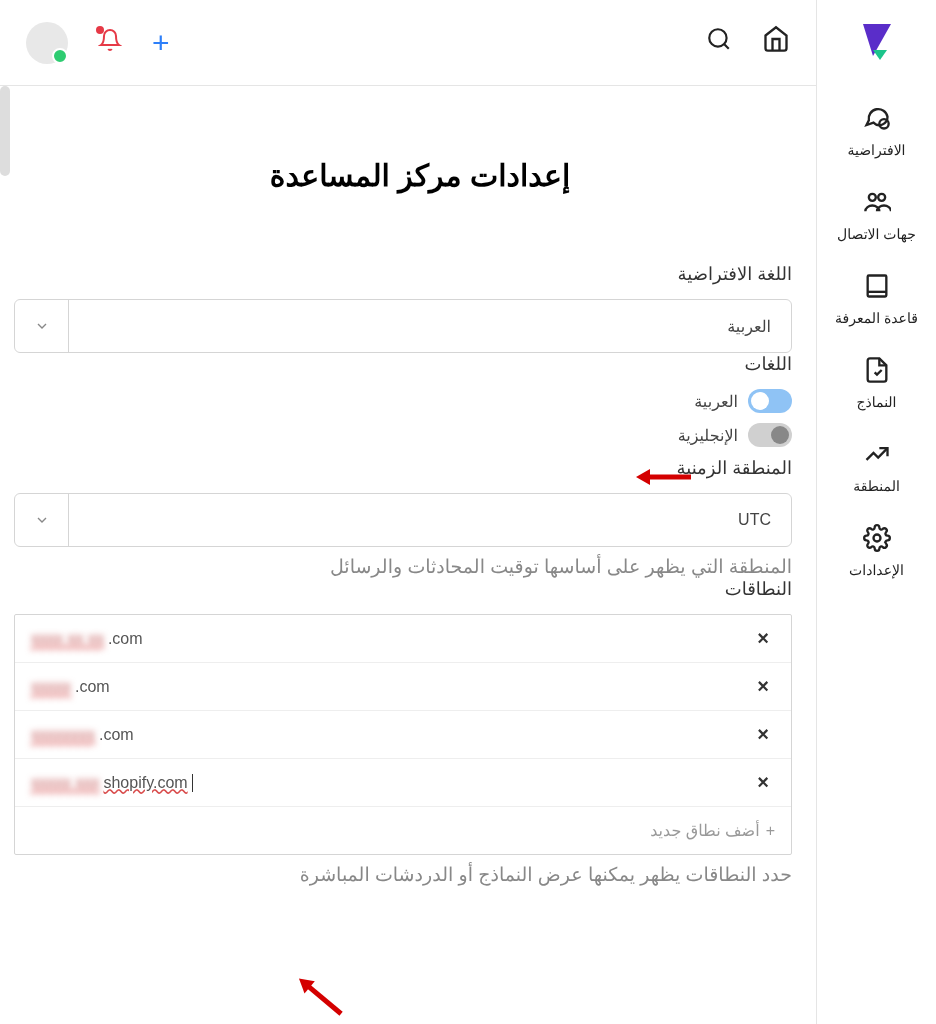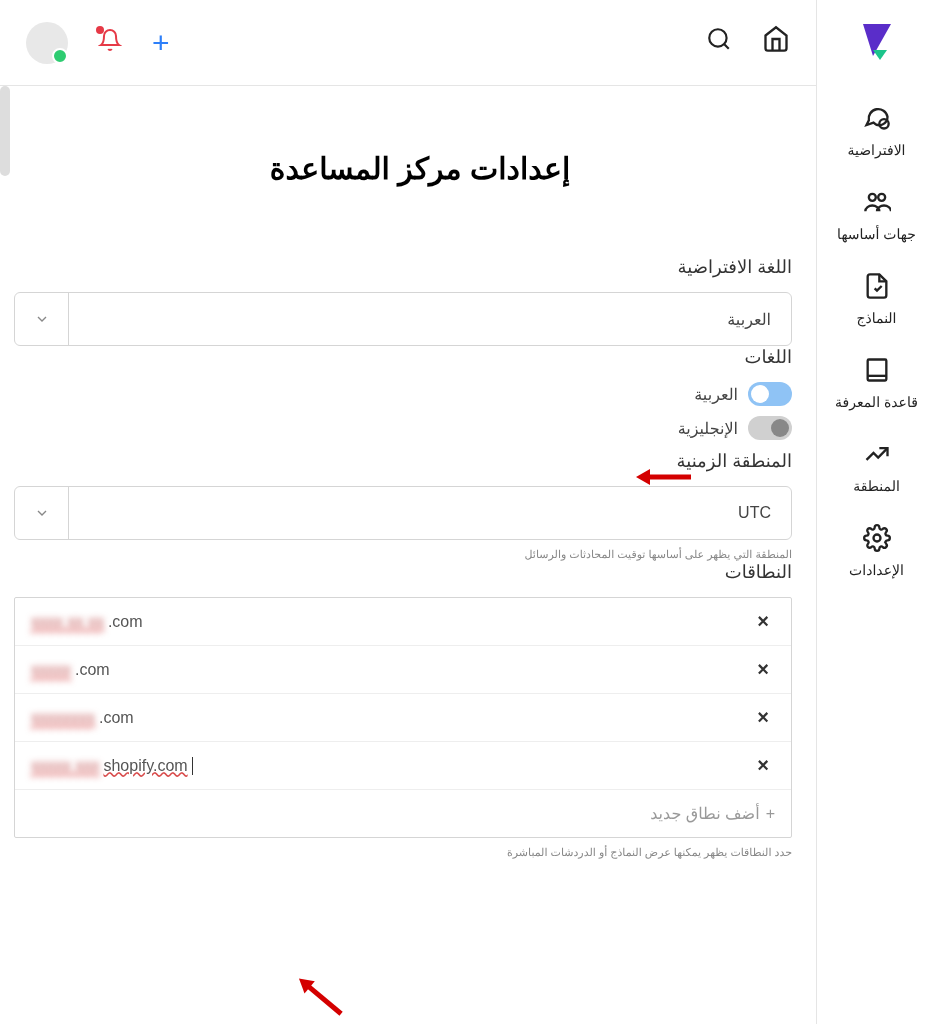--- a/index.html
+++ b/index.html
@@ -69,33 +69,33 @@
 .content {
   flex: 1;
   padding: 40px 24px 0 0;
   overflow-y: auto;
   position: relative;
 }
 .page-title {
   text-align: center;
   font-size: 30px;
   font-weight: 700;
-  margin: 25px 0 70px;
+  margin: 32px 0 70px;
   padding-left: 48px;
 }
 .form { padding: 0 0 0 14px; }
 .field { }
 .field-label {
   font-size: 18px;
   color: #333;
   margin-bottom: 14px;
   display: block;
 }
 .field-help {
-  font-size: 11px;
+  font-size: 19px;
   color: #888;
   margin-top: 8px;
 }
 .select {
   border: 1px solid #d5d5d5;
   border-radius: 6px;
   height: 54px;
   display: flex;
   align-items: center;
   justify-content: space-between;
@@ -185,36 +185,36 @@
             <circle cx="18" cy="17" r="4"></circle>
           </svg></span>
       <span class="label">الافتراضية</span>
     </div>
     <div class="nav-item">
       <span class="icon"><svg width="28" height="28" viewBox="0 0 24 24" fill="none" stroke="#222" stroke-width="2">
             <circle cx="8" cy="8" r="3"></circle>
             <circle cx="16" cy="8" r="3"></circle>
             <path d="M2 20c0-3 3-5 6-5s6 2 6 5M12 20c0-3 3-5 6-5s6 2 6 5"></path>
           </svg></span>
-      <span class="label">جهات أساسها</span>
+      <span class="label">جهات الاتصال</span>
+    </div>
+    <div class="nav-item">
+      <span class="icon"><svg width="28" height="28" viewBox="0 0 24 24" fill="none" stroke="#222" stroke-width="2">
+            <rect x="4" y="3" width="16" height="18" rx="1"></rect>
+            <line x1="4" y1="17" x2="20" y2="17"></line>
+          </svg></span>
+      <span class="label">قاعدة المعرفة</span>
     </div>
     <div class="nav-item">
       <span class="icon"><svg width="28" height="28" viewBox="0 0 24 24" fill="none" stroke="#222" stroke-width="2">
             <path d="M14 2H6a2 2 0 0 0-2 2v16a2 2 0 0 0 2 2h12a2 2 0 0 0 2-2V8z"></path>
             <polyline points="14 2 14 8 20 8"></polyline>
             <path d="M10 14l2 2 4-4"></path>
           </svg></span>
       <span class="label">النماذج</span>
-    </div>
-    <div class="nav-item">
-      <span class="icon"><svg width="28" height="28" viewBox="0 0 24 24" fill="none" stroke="#222" stroke-width="2">
-            <rect x="4" y="3" width="16" height="18" rx="1"></rect>
-            <line x1="4" y1="17" x2="20" y2="17"></line>
-          </svg></span>
-      <span class="label">قاعدة المعرفة</span>
     </div>
     <div class="nav-item">
       <span class="icon"><svg width="28" height="28" viewBox="0 0 24 24" fill="none" stroke="#222" stroke-width="2">
             <polyline points="3 17 9 11 13 15 21 7"></polyline>
             <polyline points="14 7 21 7 21 14"></polyline>
           </svg></span>
       <span class="label">المنطقة</span>
     </div>
     <div class="nav-item">
       <span class="icon"><svg width="28" height="28" viewBox="0 0 24 24" fill="none" stroke="#222" stroke-width="2">

